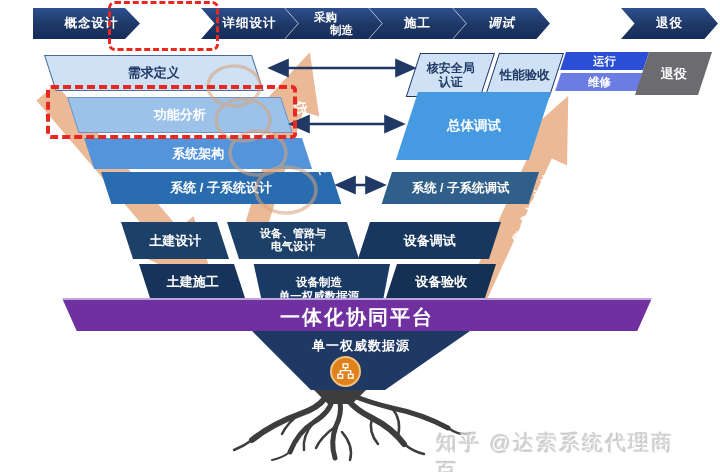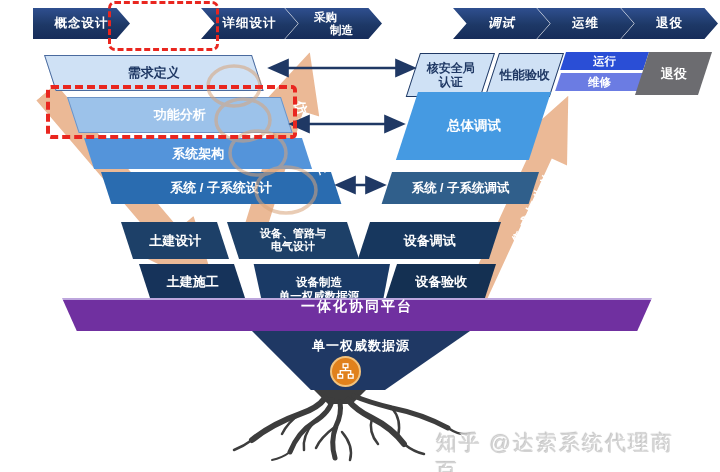--- a/index.html
+++ b/index.html
@@ -36,59 +36,59 @@
 
   
   .ovl{position:absolute;left:0;top:0;width:720px;height:472px;z-index:4;pointer-events:none;}
   .loops{z-index:3;}
   .dash{position:absolute;border:3px dashed #e9261f;border-radius:7px;z-index:5;}
 
   
   .platbar{position:absolute;left:62px;top:298px;width:590px;height:33px;
         background:linear-gradient(#bda6dd 0 2px,#7030a0 2px);
         clip-path:polygon(0 0,100% 0,97.5% 100%,2.5% 100%);
-        display:flex;align-items:flex-start;justify-content:center;
-        color:#fff;font-weight:700;font-size:14px;letter-spacing:2px;z-index:2;}
+        display:flex;align-items:flex-end;justify-content:center;
+        color:#fff;font-weight:700;font-size:20px;letter-spacing:2px;z-index:2;}
   .funnel{position:absolute;left:252px;top:331px;width:218px;height:59px;background:#1f3864;
         clip-path:polygon(0 0,100% 0,61% 100%,27% 100%);
         display:flex;justify-content:center;color:#fff;font-weight:700;font-size:13px;
         letter-spacing:1px;z-index:2;padding-top:6px;box-sizing:border-box;}
   .srcicon{position:absolute;left:330px;top:356px;width:31px;height:31px;border-radius:50%;
         background:#e0811c;border:2px solid #f2c27c;box-sizing:border-box;z-index:3;
         display:flex;align-items:center;justify-content:center;}
 
   .watermark{position:absolute;left:436px;top:429px;font-size:21px;color:#d3d3d3;
         letter-spacing:2px;text-shadow:1px 1px 0 #ffffff,-1px -1px 1px #c0c0c0;z-index:6;}
 </style>
 </head>
 <body>
 
 <div id="canvas">
 
   <div class="flow" style="left:46px;top:60px;width:264px;height:64px;transform-origin:0 50%;transform:rotate(49.6deg);"></div>
   <div class="flow" style="left:248px;top:224px;width:209px;height:56px;transform-origin:0 50%;transform:rotate(-72.8deg);"></div>
   <div class="flow" style="left:473px;top:275px;width:228px;height:56px;transform-origin:0 50%;transform:rotate(-65.3deg);"></div>
 
-  <div class="chev first" style="left:33px;">
+  <div class="chev first" style="left:33px;padding-left:10px;">
       <span>概念设计</span>
     </div>
   <div class="chev" style="left:285px;">
     <span class="two">
       <span class="t1">采购</span>
       <span class="t2">制造</span>
     </span>
   </div>
   <div class="chev" style="left:201px;">
       <span>详细设计</span>
     </div>
+  <div class="chev" style="left:369px;">
+      <span>施工</span>
+    </div>
   <div class="chev" style="left:453px;font-style:italic;">
       <span>调试</span>
-    </div>
-  <div class="chev" style="left:537px;">
-      <span>运维</span>
     </div>
   <div class="chev" style="left:621px;">
       <span>退役</span>
     </div>
 
   <div class="lbox" style="left:44px;top:55px;width:206px;height:34px;background:#cfe1f5;color:#1f3864;border:1px solid #4a6a9e;font-size:13px;">
     <span>需求定义</span>
     </div>
   <div class="lbox" style="left:67px;top:97px;width:212px;height:34px;background:#9cc2ea;border:1px solid #6d93c5;font-size:13px;">
     <span>功能分析</span>

